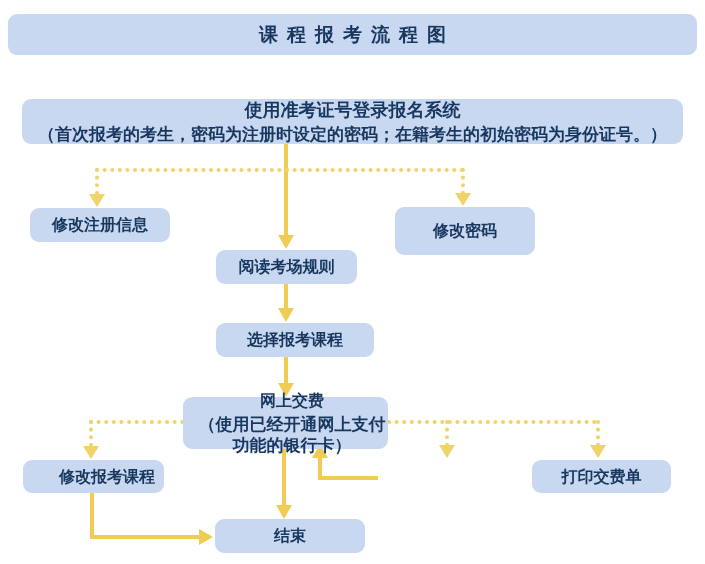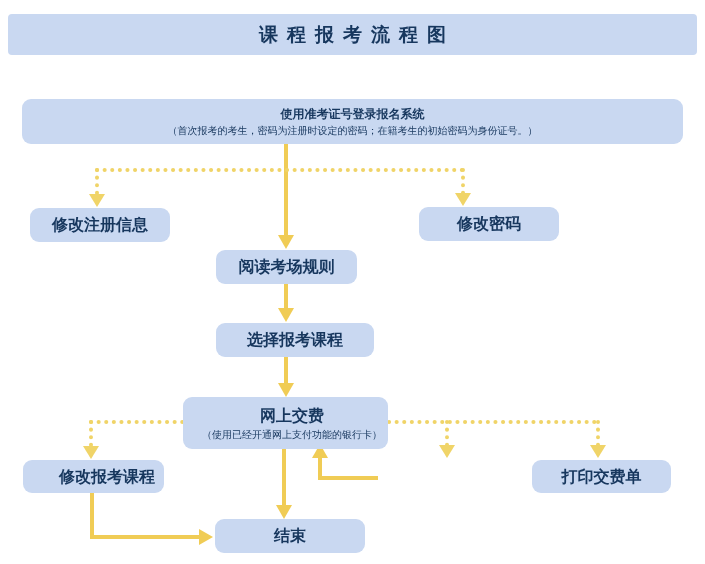--- a/index.html
+++ b/index.html
@@ -3,25 +3,25 @@
 <meta charset="utf-8">
 <style>
   html,body{margin:0;padding:0;background:#ffffff;}
   body{font-family:"DejaVu Sans","Liberation Sans",sans-serif;}
   .canvas{position:relative;width:705px;height:564px;background:#ffffff;overflow:hidden;}
   .lines{position:absolute;left:0;top:0;width:705px;height:564px;z-index:1;}
   .node{position:absolute;z-index:2;background:#c9d8f1;border-radius:9px;
         display:flex;flex-direction:column;align-items:center;justify-content:center;
         color:#17375e;text-align:center;box-sizing:border-box;}
   .node-label{font-size:16px;font-weight:bold;line-height:1.25;}
-  .node-note{font-size:10px;font-weight:normal;margin-top:3px;line-height:1.2;}
+  .node-note{font-size:17px;font-weight:bold;margin-top:3px;line-height:1.2;}
   .titlebar{position:absolute;left:8px;top:14px;width:689px;height:41px;z-index:2;
-        background:#c9d8f1;border-radius:4px;display:flex;align-items:center;justify-content:center;}
+        background:#c9d8f1;border-radius:9px;display:flex;align-items:center;justify-content:center;}
   .titlebar .title-text{font-size:19px;font-weight:bold;color:#17375e;letter-spacing:9px;text-indent:9px;}
-  .login-label{font-size:12px;}
+  .login-label{font-size:18px;}
 </style>
 </head>
 <body>
 
 <div class="canvas">
 
   <svg class="lines" viewBox="0 0 705 564" xmlns="http://www.w3.org/2000/svg">
 
     <g stroke="#f0cc55" stroke-width="4" fill="none">
       <line x1="286" y1="143" x2="286" y2="237"></line>
@@ -65,21 +65,21 @@
 
   <div class="node" style="left:22px;top:99px;width:661px;height:45px;">
     <div class="node-label login-label">使用准考证号登录报名系统</div>
     <div class="node-note">（首次报考的考生，密码为注册时设定的密码；在籍考生的初始密码为身份证号。）</div>
   </div>
 
   <div class="node" style="left:30px;top:208px;width:140px;height:34px;">
     <div class="node-label">修改注册信息</div>
   </div>
 
-  <div class="node" style="left:419px;top:207px;width:140px;height:34px;">
+  <div class="node" style="left:395px;top:207px;width:140px;height:48px;">
     <div class="node-label">修改密码</div>
   </div>
 
   <div class="node" style="left:216px;top:250px;width:141px;height:34px;">
     <div class="node-label">阅读考场规则</div>
   </div>
 
   <div class="node" style="left:216px;top:323px;width:158px;height:34px;">
     <div class="node-label">选择报考课程</div>
   </div>

